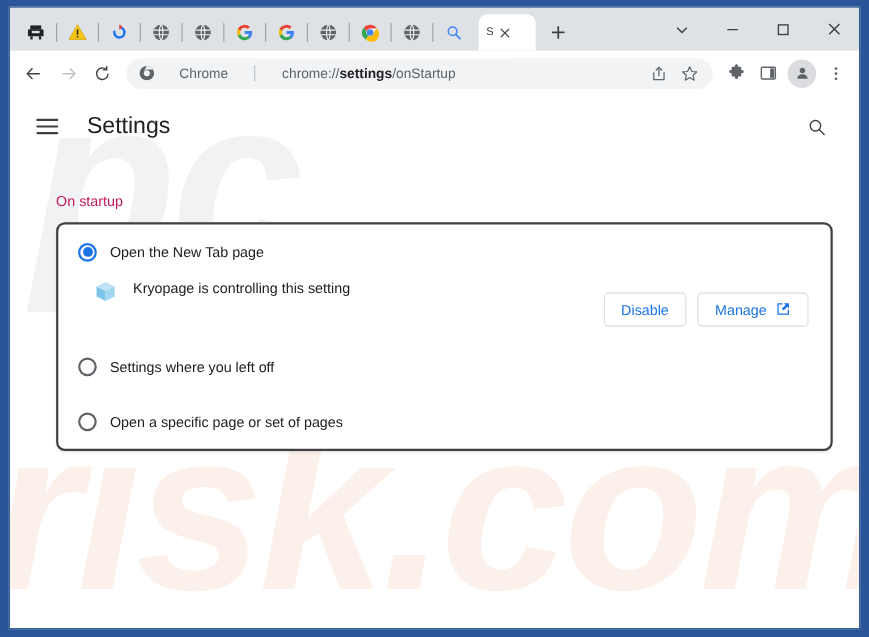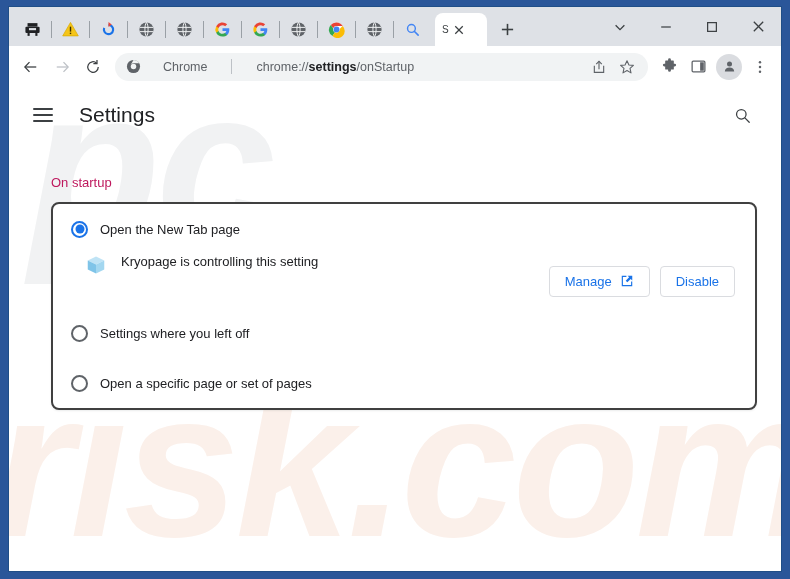--- a/index.html
+++ b/index.html
@@ -552,29 +552,29 @@
 
         <div class="ext-row">
           <svg class="cube" viewBox="0 0 24 24">
             <path d="M12 2.6 L21 7 L12 11.4 L3 7 Z" fill="#bfe3f5"></path>
             <path d="M3 7 L12 11.4 L12 21.4 L3 17 Z" fill="#7fc4e8"></path>
             <path d="M21 7 L12 11.4 L12 21.4 L21 17 Z" fill="#a3d7f0"></path>
           </svg>
           <span class="ext-text">Kryopage is controlling this setting</span>
           <span class="ext-actions">
             <button class="btn-outline">
+              <span>Disable</span>
+            </button>
+            <button class="btn-outline">
               <span>Manage</span>
               <svg width="14" height="14" viewBox="0 0 24 24">
                 <path d="M5 5h6V3H3v18h18v-8h-2v6H5z" fill="#1a73e8"></path>
                 <polygon points="13,3 21,3 21,11 18.4,8.4 12.6,14.2 9.8,11.4 15.6,5.6" fill="#1a73e8"></polygon>
               </svg>
             </button>
-            <button class="btn-outline">
-              <span>Disable</span>
-            </button>
           </span>
         </div>
 
         <div class="radio-row">
           <span class="radio"></span>
           <span class="radio-label">Settings where you left off</span>
         </div>
 
         <div class="radio-row">
           <span class="radio"></span>

